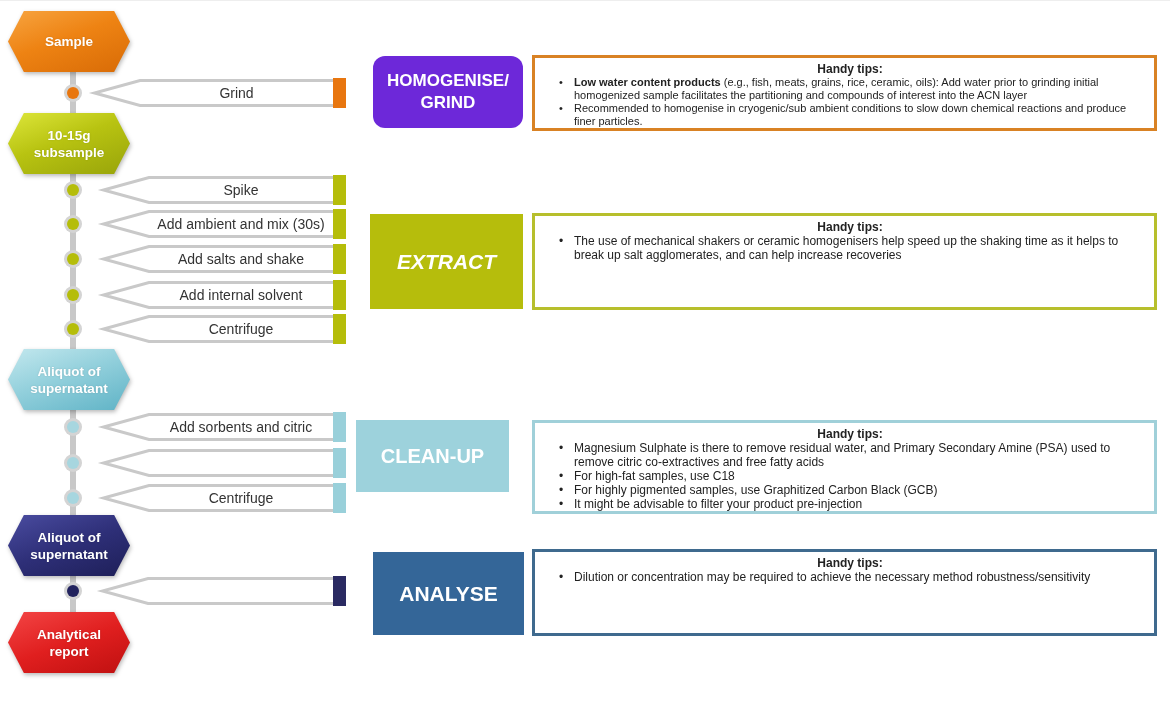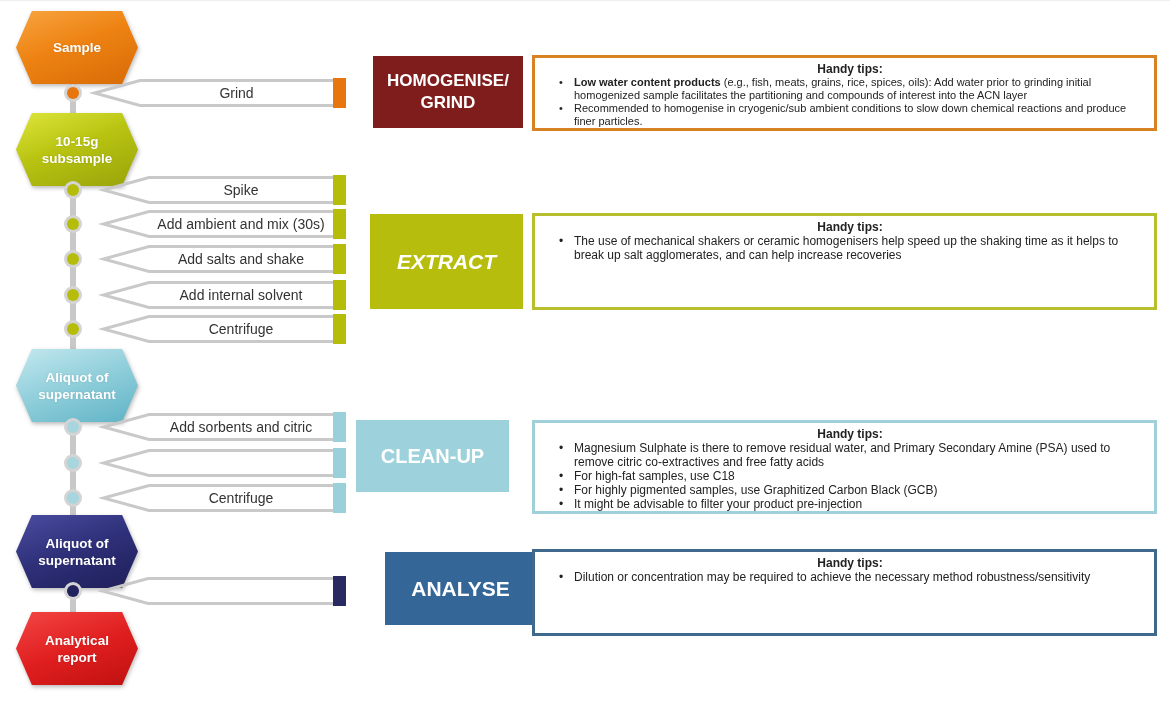--- a/index.html
+++ b/index.html
@@ -3,21 +3,21 @@
 <meta charset="utf-8">
 <style>
   html, body { margin: 0; padding: 0; background: #ffffff; }
   body { width: 1170px; height: 706px; position: relative; overflow: hidden;
          font-family: "Liberation Sans", sans-serif; color: #222; }
   .topline { position: absolute; left: 0; top: 0; width: 1170px; height: 1px; background: #eeeeee; }
 
   
   .spine { position: absolute; left: 70px; top: 60px; width: 6px; height: 565px; background: #c8c8c8; }
 
-  .hex { position: absolute; left: 16px; width: 122px; height: 73px;
+  .hex { position: absolute; left: 8px; width: 122px; height: 61px;
          filter: drop-shadow(1px 2px 2px rgba(0,0,0,0.28)); }
   .hex-shape { width: 100%; height: 100%;
          clip-path: polygon(0 50%, 13% 0, 87% 0, 100% 50%, 87% 100%, 13% 100%);
          display: flex; flex-direction: column; align-items: center; justify-content: center;
          color: #fff; font-weight: bold; font-size: 13.5px; line-height: 17px; text-align: center;
          text-shadow: 0 0 2px rgba(0,0,0,0.15); }
   .hex-shape span { display: block; }
   .hex-orange .hex-shape { background: linear-gradient(160deg, #f7a440 0%, #ee8313 45%, #d86b06 100%); }
   .hex-green  .hex-shape { background: linear-gradient(160deg, #dde63a 0%, #b8c311 45%, #98a40a 100%); }
   .hex-light  .hex-shape { background: linear-gradient(160deg, #c3e8ee 0%, #93d0dc 45%, #5fb3c6 100%); }
@@ -39,21 +39,21 @@
   .tab { position: absolute; left: 333px; width: 13px; height: 30px; }
   .tab.orange { background: #e8760f; }
   .tab.green  { background: #b5bd0a; }
   .tab.light  { background: #99d0da; }
   .tab.navy   { background: #2a2a62; }
 
   
   .stage { position: absolute; color: #fff; font-weight: bold; display: flex; flex-direction: column;
            align-items: center; justify-content: center; text-align: center; }
   .stage span { display: block; }
-  .stage.orange { background: #7f1d1d; font-size: 17px; line-height: 22px; }
+  .stage.orange { background: #6d28d9; font-size: 17px; line-height: 22px; border-radius: 12px; }
   .stage.green  { background: #b6bd0c; font-size: 21px; font-style: italic; }
   .stage.light  { background: #9dd2dc; font-size: 20px; }
   .stage.navy   { background: #346698; font-size: 21px; }
 
   .tips { position: absolute; box-sizing: border-box; border: 3px solid; background: #fff;
           padding: 2px 8px 0 19px; font-size: 12px; line-height: 14px; color: #222; }
   .tips.orange { border-color: #d98224; font-size: 11px; line-height: 13px; }
   .tips.green  { border-color: #b7bf2c; }
   .tips.light  { border-color: #a0d0d9; }
   .tips.navy   { border-color: #3f6a8e; }
@@ -209,21 +209,21 @@
 </div>
 <div class="tab navy" style="top:576px"></div>
 
 <div class="stage orange" style="left:373px; top:56px; width:150px; height:72px">
   <span>HOMOGENISE/</span>
   <span>GRIND</span>
 </div>
 <div class="tips orange" style="left:532px; top:55px; width:625px; height:76px">
   <div class="heading">Handy tips:</div>
   <ul>
-    <li><b>Low water content products</b><span> (e.g., fish, meats, grains, rice, spices, oils): Add water prior to grinding initial homogenized sample facilitates the partitioning and compounds of interest into the ACN layer</span></li>
+    <li><b>Low water content products</b><span> (e.g., fish, meats, grains, rice, ceramic, oils): Add water prior to grinding initial homogenized sample facilitates the partitioning and compounds of interest into the ACN layer</span></li>
     <li><span>Recommended to homogenise in cryogenic/sub ambient conditions to slow down chemical reactions and produce finer particles.</span></li>
   </ul>
 </div>
 
 <div class="stage green" style="left:370px; top:214px; width:153px; height:95px">
   <span>EXTRACT</span>
 </div>
 <div class="tips green" style="left:532px; top:213px; width:625px; height:97px">
   <div class="heading">Handy tips:</div>
   <ul>
@@ -237,21 +237,21 @@
 <div class="tips light" style="left:532px; top:420px; width:625px; height:94px">
   <div class="heading">Handy tips:</div>
   <ul>
     <li><span>Magnesium Sulphate is there to remove residual water, and Primary Secondary Amine (PSA) used to remove citric co-extractives and free fatty acids</span></li>
     <li><span>For high-fat samples, use C18</span></li>
     <li><span>For highly pigmented samples, use Graphitized Carbon Black (GCB)</span></li>
     <li><span>It might be advisable to filter your product pre-injection</span></li>
   </ul>
 </div>
 
-<div class="stage navy" style="left:385px; top:552px; width:151px; height:73px">
+<div class="stage navy" style="left:373px; top:552px; width:151px; height:83px">
   <span>ANALYSE</span>
 </div>
 <div class="tips navy" style="left:532px; top:549px; width:625px; height:87px">
   <div class="heading">Handy tips:</div>
   <ul>
     <li><span>Dilution or concentration may be required to achieve the necessary method robustness/sensitivity</span></li>
   </ul>
 </div>
 
 </body></html>

